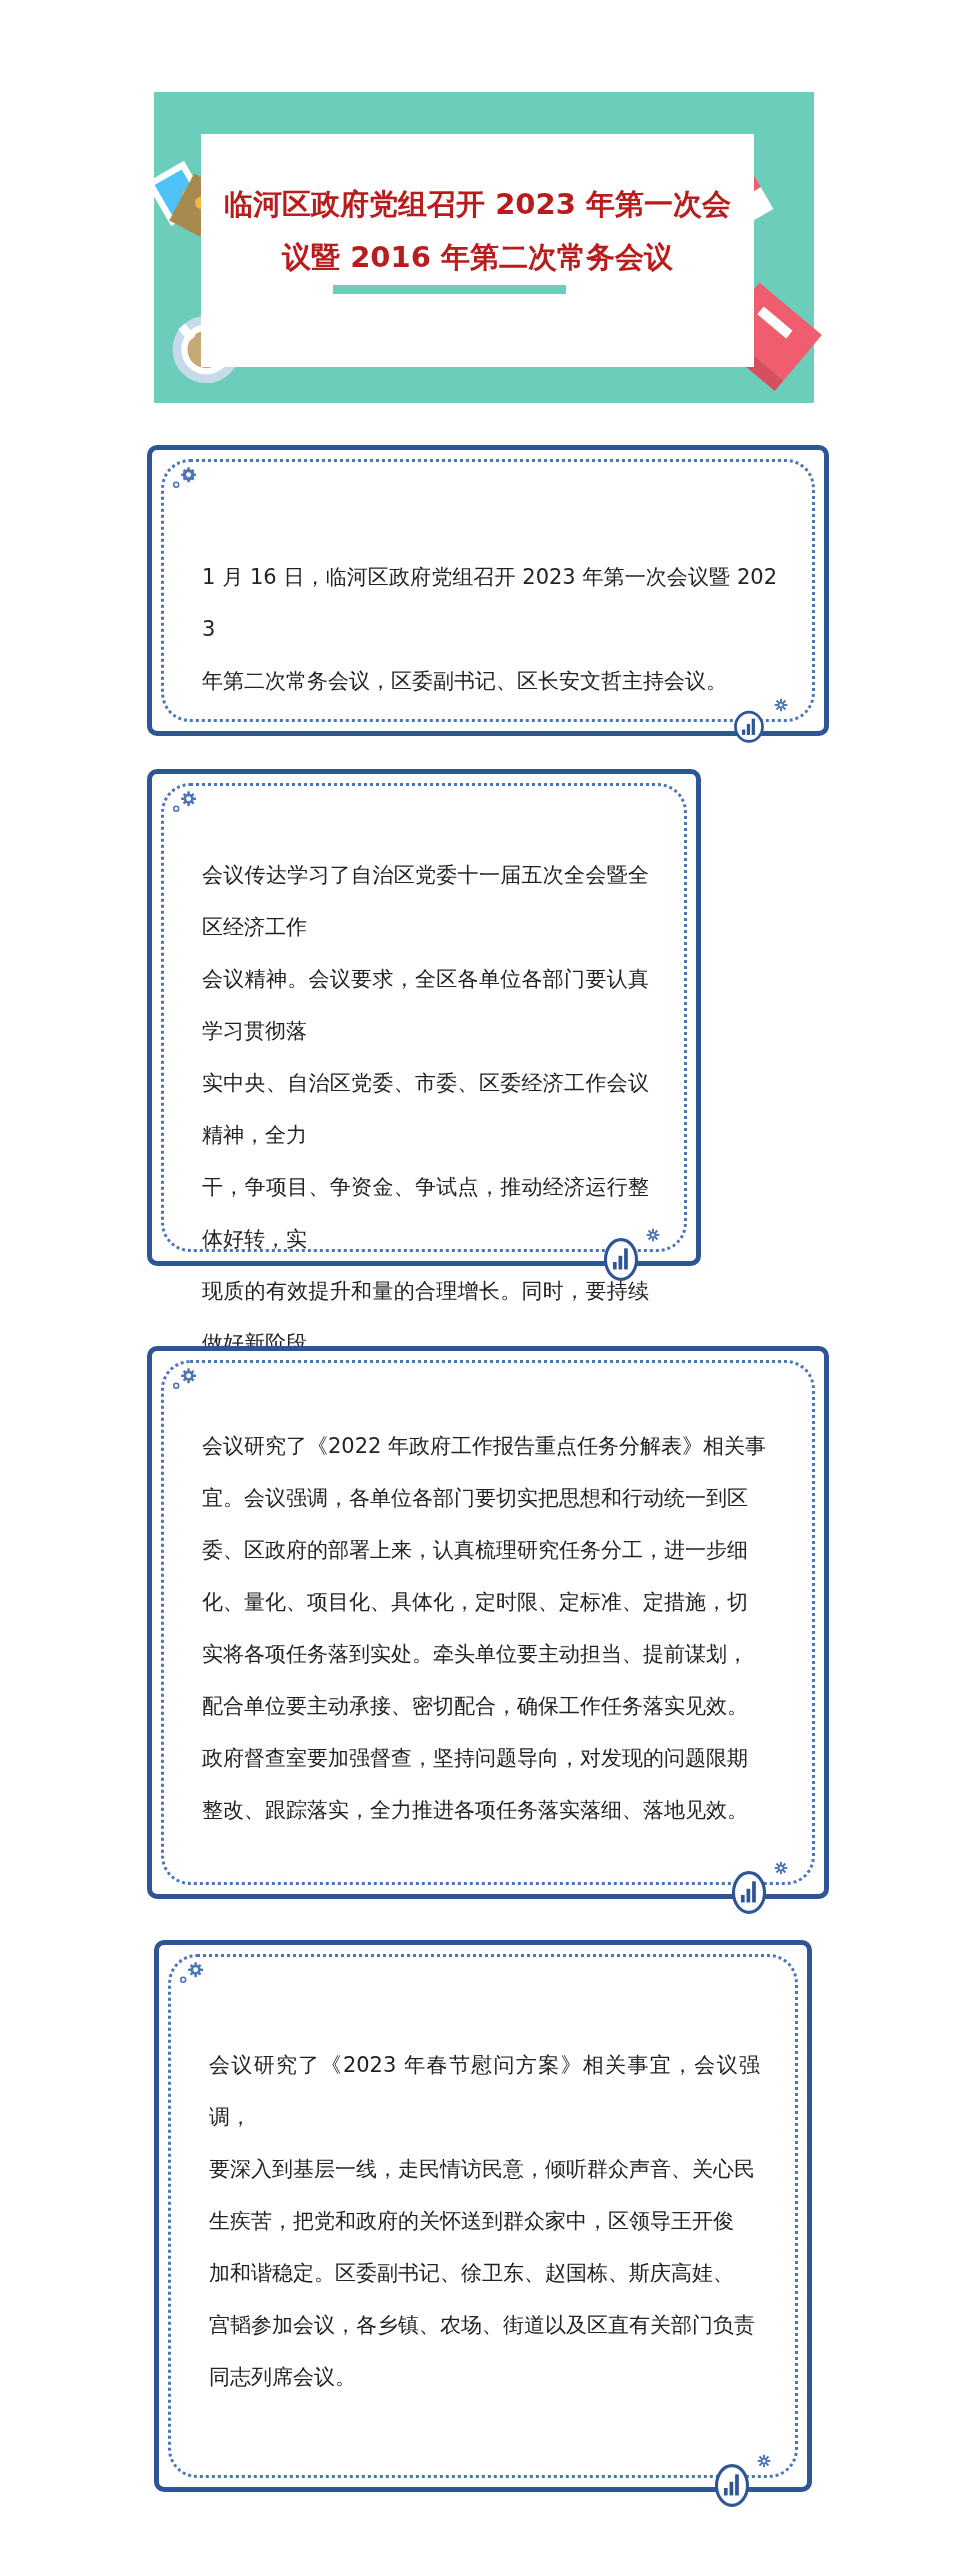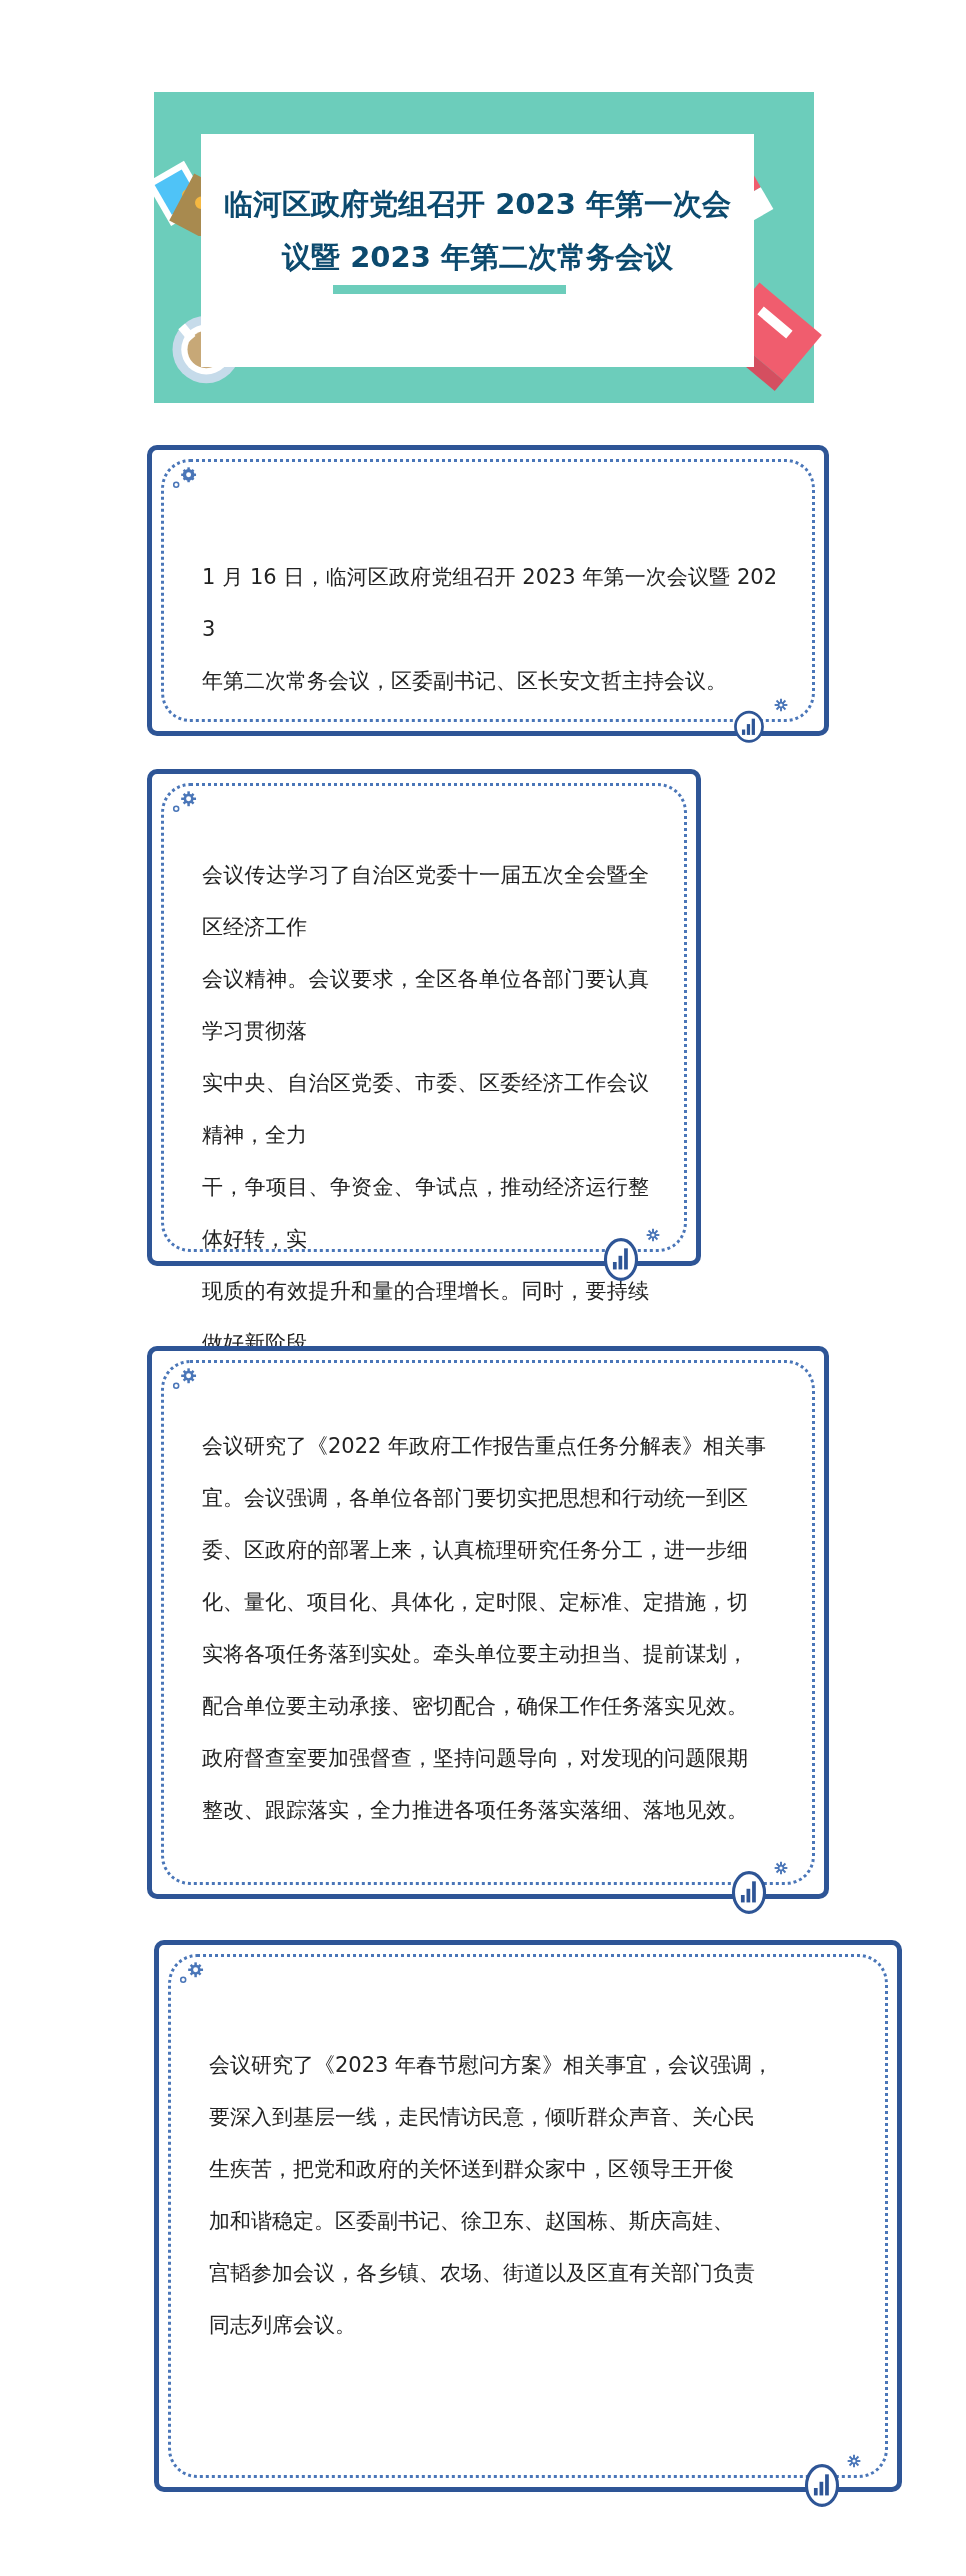--- a/index.html
+++ b/index.html
@@ -13,21 +13,21 @@
     position:absolute; left:154px; top:92px; width:660px; height:311px;
     background:#6ccdbb;
   }
   .banner-inner {
     position:absolute; left:47px; top:42px; width:553px; height:233px;
     background:#ffffff;
   }
   .banner-title {
     position:absolute; left:0; right:0; top:44px;
     text-align:center; font-weight:bold; font-size:29px; line-height:53px;
-    color:#0c4a6e; letter-spacing:0px;
+    color:#b91c1c; letter-spacing:0px;
     font-family:"DejaVu Sans",sans-serif;
   }
   .banner-bar {
     position:absolute; left:132px; width:233px; top:151px; height:8.8px;
     background:#6ccdbb;
   }
   .deco { position:absolute; }
 
   .card {
     position:absolute;
@@ -88,21 +88,21 @@
     <g transform="rotate(40 95 90)">
       <rect x="30" y="30" width="130" height="95" fill="#f05d6e"></rect>
       <rect x="30" y="125" width="130" height="22" fill="#d44f60"></rect>
       <rect x="60" y="55" width="60" height="16" fill="#ffffff"></rect>
     </g>
   </svg>
 
   <div class="banner-inner">
     <div class="banner-title">
       <div>临河区政府党组召开 2023 年第一次会</div>
-      <div>议暨 2023 年第二次常务会议</div>
+      <div>议暨 2016 年第二次常务会议</div>
     </div>
     <div class="banner-bar"></div>
   </div>
 </div>
 
 <div class="card" style="left:147px;top:445px;width:682px;height:291px;">
   <svg class="gear-tl" width="31" height="25" viewBox="0 0 50 40">
     <g fill="none" stroke="#4a76b8" stroke-width="5">
         <circle cx="30" cy="14" r="7"></circle>
       </g>
@@ -208,21 +208,21 @@
       <circle cx="11" cy="11" r="2.5" fill="#fff"></circle>
   </svg>
   <svg class="badge" viewBox="0 0 58 72">
     <ellipse cx="29" cy="36" rx="25" ry="32" fill="#fff" stroke="#2e5596" stroke-width="5"></ellipse>
     <rect x="16" y="40" width="6" height="12" fill="#2e5596"></rect>
     <rect x="25" y="30" width="6" height="22" fill="#2e5596"></rect>
     <rect x="34" y="18" width="6" height="34" fill="#2e5596"></rect>
   </svg>
 </div>
 
-<div class="card" style="left:154px;top:1940px;width:748px;height:552px;">
+<div class="card" style="left:154px;top:1940px;width:658px;height:552px;">
   <svg class="gear-tl" width="31" height="25" viewBox="0 0 50 40">
     <g stroke="#4a76b8" stroke-width="4">
         <line x1="30" y1="2" x2="30" y2="26"></line>
         <line x1="18" y1="14" x2="42" y2="14"></line>
         <line x1="22" y1="6" x2="38" y2="22"></line>
         <line x1="38" y1="6" x2="22" y2="22"></line>
       </g>
     <circle cx="30" cy="14" r="8" fill="#4a76b8"></circle>
       <circle cx="30" cy="14" r="4" fill="#fff"></circle>
     <circle cx="10" cy="30" r="4" fill="none" stroke="#4a76b8" stroke-width="2.5"></circle>

